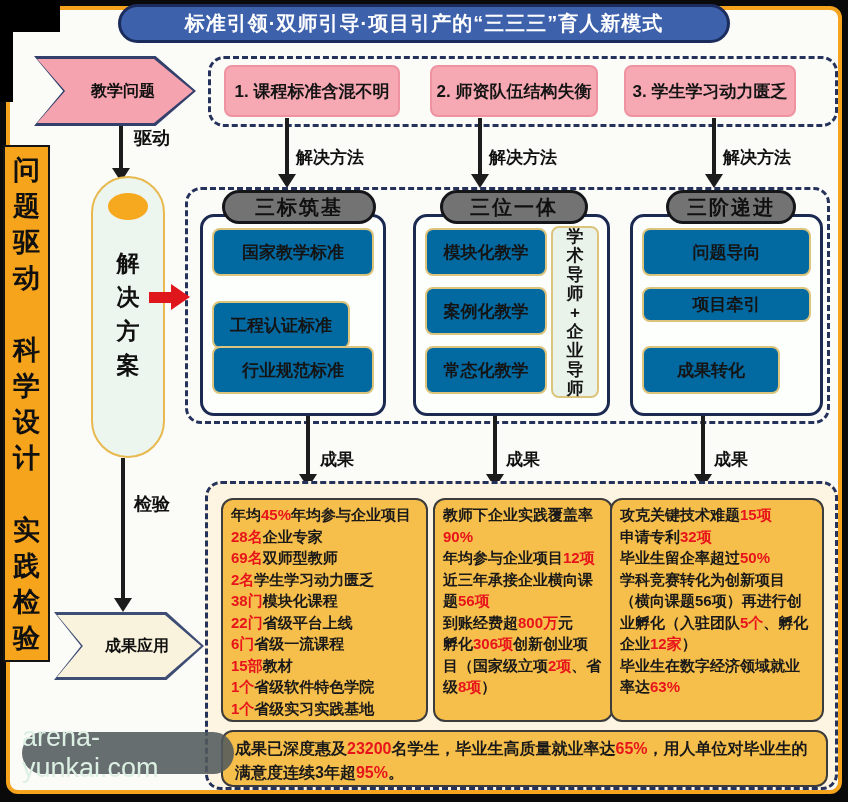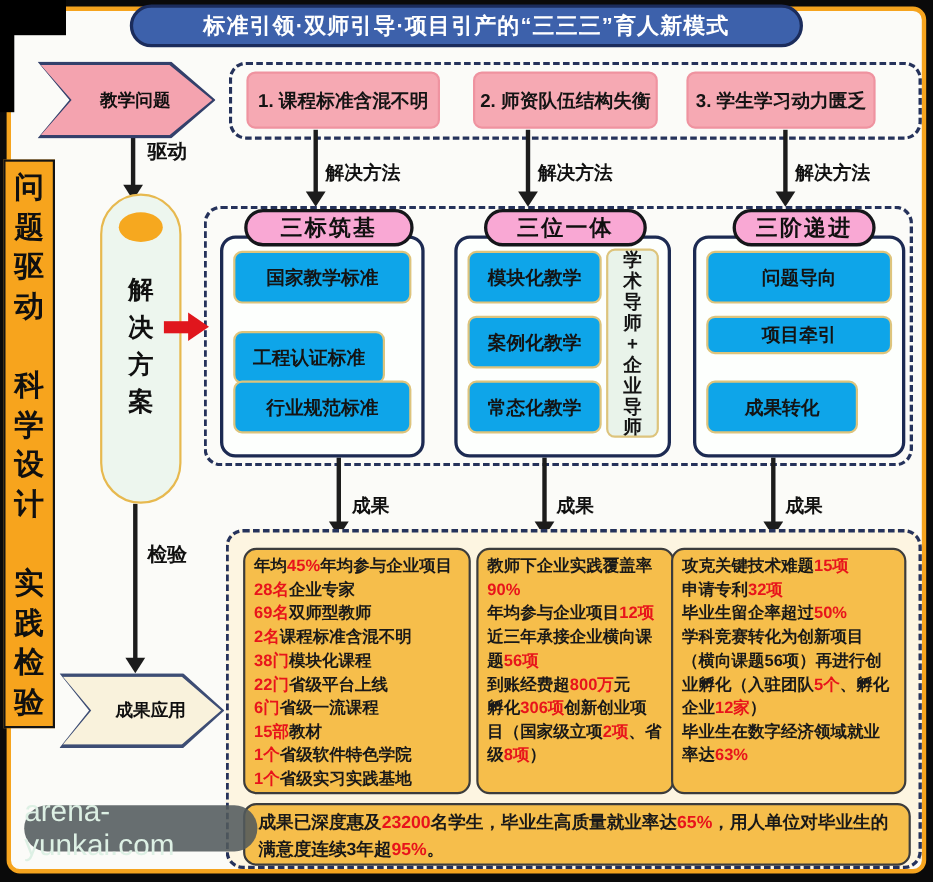--- a/index.html
+++ b/index.html
@@ -20,24 +20,24 @@
               clip-path:polygon(0 0,75% 0,100% 50%,75% 100%,0 100%,18% 50%);}
   .chev-lbl{position:absolute;inset:0;display:flex;align-items:center;justify-content:center;
             padding-left:16px;font-size:16px;font-weight:700;color:#101010;}
   .vline{position:absolute;width:4px;background:#1c1c1c;}
   .ah{position:absolute;width:0;height:0;border-left:9px solid transparent;
       border-right:9px solid transparent;border-top:14px solid #1c1c1c;}
   .flabel{position:absolute;font-size:17px;font-weight:700;color:#101010;}
   .dashed{border:3px dashed #25325b;border-radius:16px;}
   .pinkbox{background:#f6a9b3;border:2px solid #ef93a0;border-radius:8px;
            font-size:17px;font-weight:700;color:#141414;}
-  .pill{background:#f9a8d4;border:3px solid #15161a;border-radius:18px;font-size:20px;
+  .pill{background:#737373;border:3px solid #15161a;border-radius:18px;font-size:20px;
         font-weight:700;letter-spacing:2px;color:#101010;z-index:3;}
   .gbody{background:#fdfffd;border:3px solid #1c2a52;border-radius:14px;z-index:2;}
-  .gitem{background:#0ea5e9;border:2px solid #ddc47c;border-radius:8px;font-size:17px;
+  .gitem{background:#0369a1;border:2px solid #ddc47c;border-radius:8px;font-size:17px;
          font-weight:700;color:#141414;z-index:3;}
   .mentor{background:#e9f3ea;border:2px solid #ddc47c;border-radius:8px;font-size:17px;
           font-weight:700;line-height:19px;color:#141414;z-index:3;}
   .capsule{background:#edf6ee;border:2px solid #e7b94f;border-radius:38px;
            display:flex;flex-direction:column;align-items:center;z-index:3;}
   .ellipse{width:40px;height:27px;background:#f6a81f;border-radius:50%;margin-top:15px;}
   .capstxt{font-size:23px;font-weight:700;line-height:34px;color:#101010;margin-top:26px;}
   .redrect{position:absolute;background:#e0161d;}
   .redhead{position:absolute;width:0;height:0;border-top:13px solid transparent;
            border-bottom:13px solid transparent;border-left:19px solid #e0161d;}
@@ -195,21 +195,21 @@
   <div class="flabel" style="left:506px;top:448px;">成果</div>
   <div class="vline" style="left:701px;top:416px;height:62px;"></div>
   <div class="ah" style="left:694px;top:474px;"></div>
   <div class="flabel" style="left:714px;top:448px;">成果</div>
 
   <div class="abs dashed rpanel" style="left:205px;top:481px;width:633px;height:309px;">
     <div class="rbox" style="left:13px;top:14px;width:207px;height:224px;">
         <div class="rline"><span>年均</span><span class="red">45%</span><span>年均参与企业项目</span></div>
         <div class="rline"><span class="red">28名</span><span>企业专家</span></div>
         <div class="rline"><span class="red">69名</span><span>双师型教师</span></div>
-        <div class="rline"><span class="red">2名</span><span>课程标准含混不明</span></div>
+        <div class="rline"><span class="red">2名</span><span>学生学习动力匮乏</span></div>
         <div class="rline"><span class="red">38门</span><span>模块化课程</span></div>
         <div class="rline"><span class="red">22门</span><span>省级平台上线</span></div>
         <div class="rline"><span class="red">6门</span><span>省级一流课程</span></div>
         <div class="rline"><span class="red">15部</span><span>教材</span></div>
         <div class="rline"><span class="red">1个</span><span>省级软件特色学院</span></div>
         <div class="rline"><span class="red">1个</span><span>省级实习实践基地</span></div>
       </div>
     <div class="rbox" style="left:225px;top:14px;width:180px;height:224px;">
         <div class="rline"><span>教师下企业实践覆盖率</span><span class="red">90%</span></div>
         <div class="rline"><span>年均参与企业项目</span><span class="red">12项</span></div>

